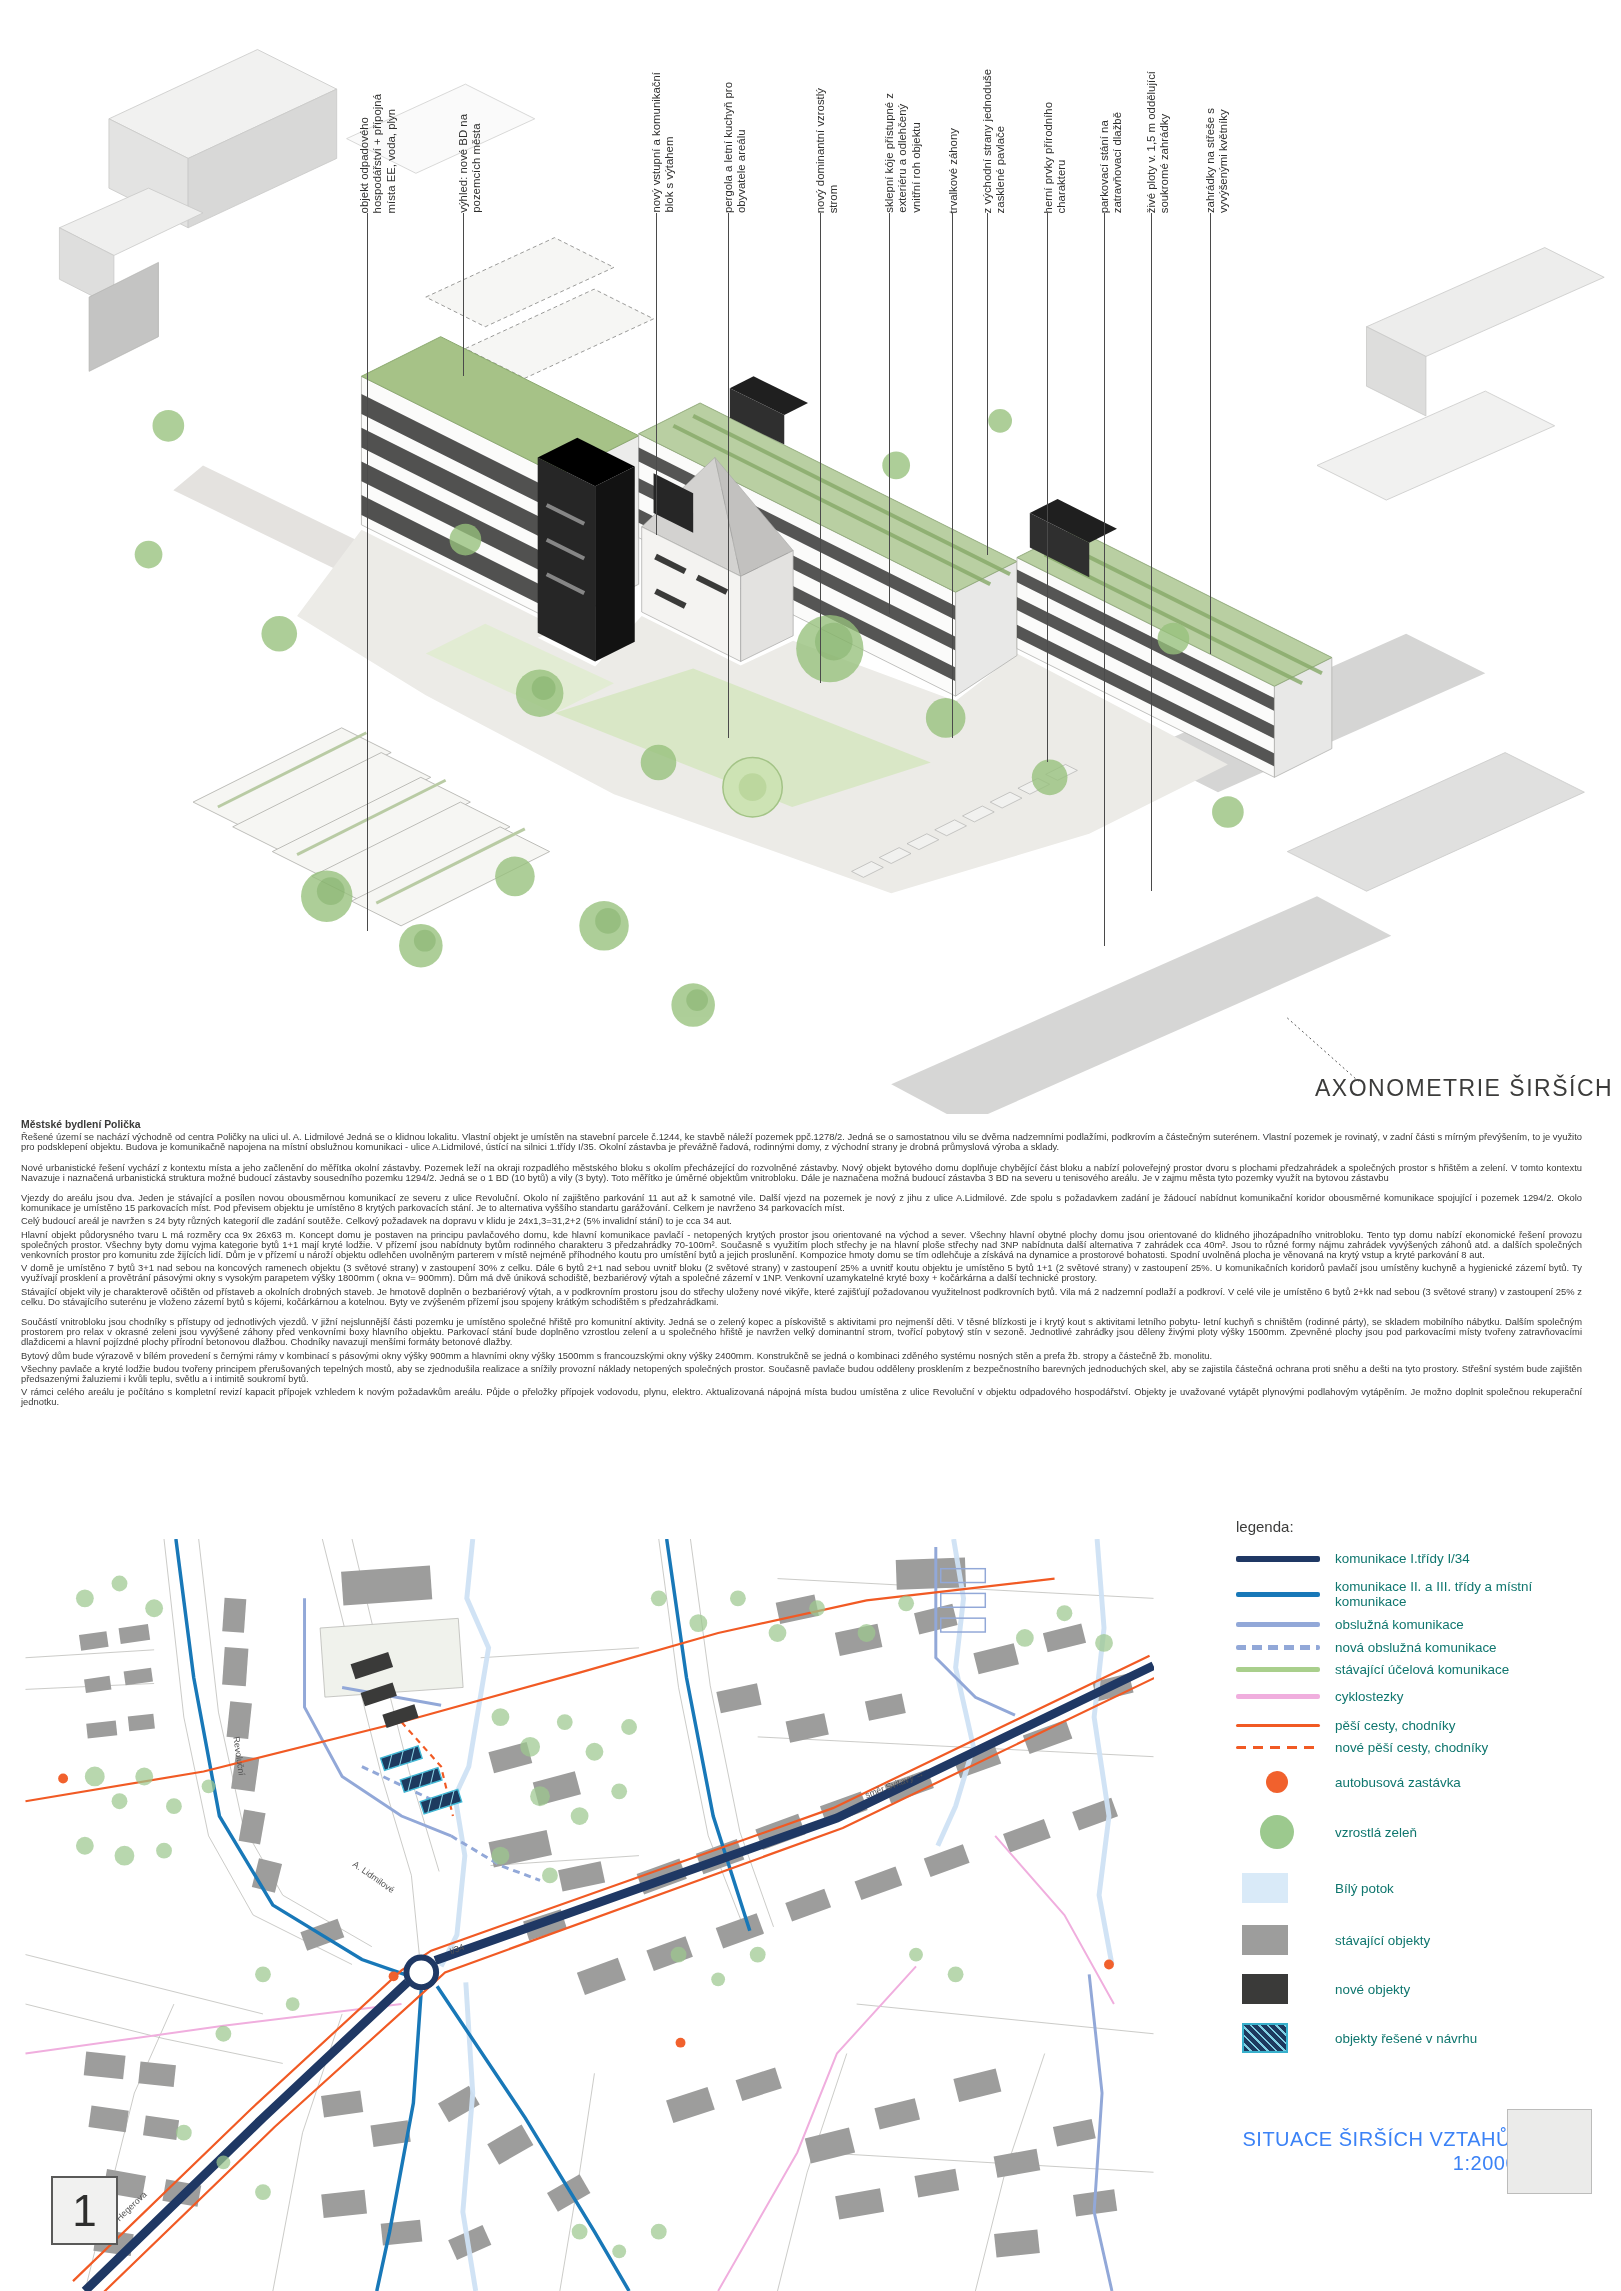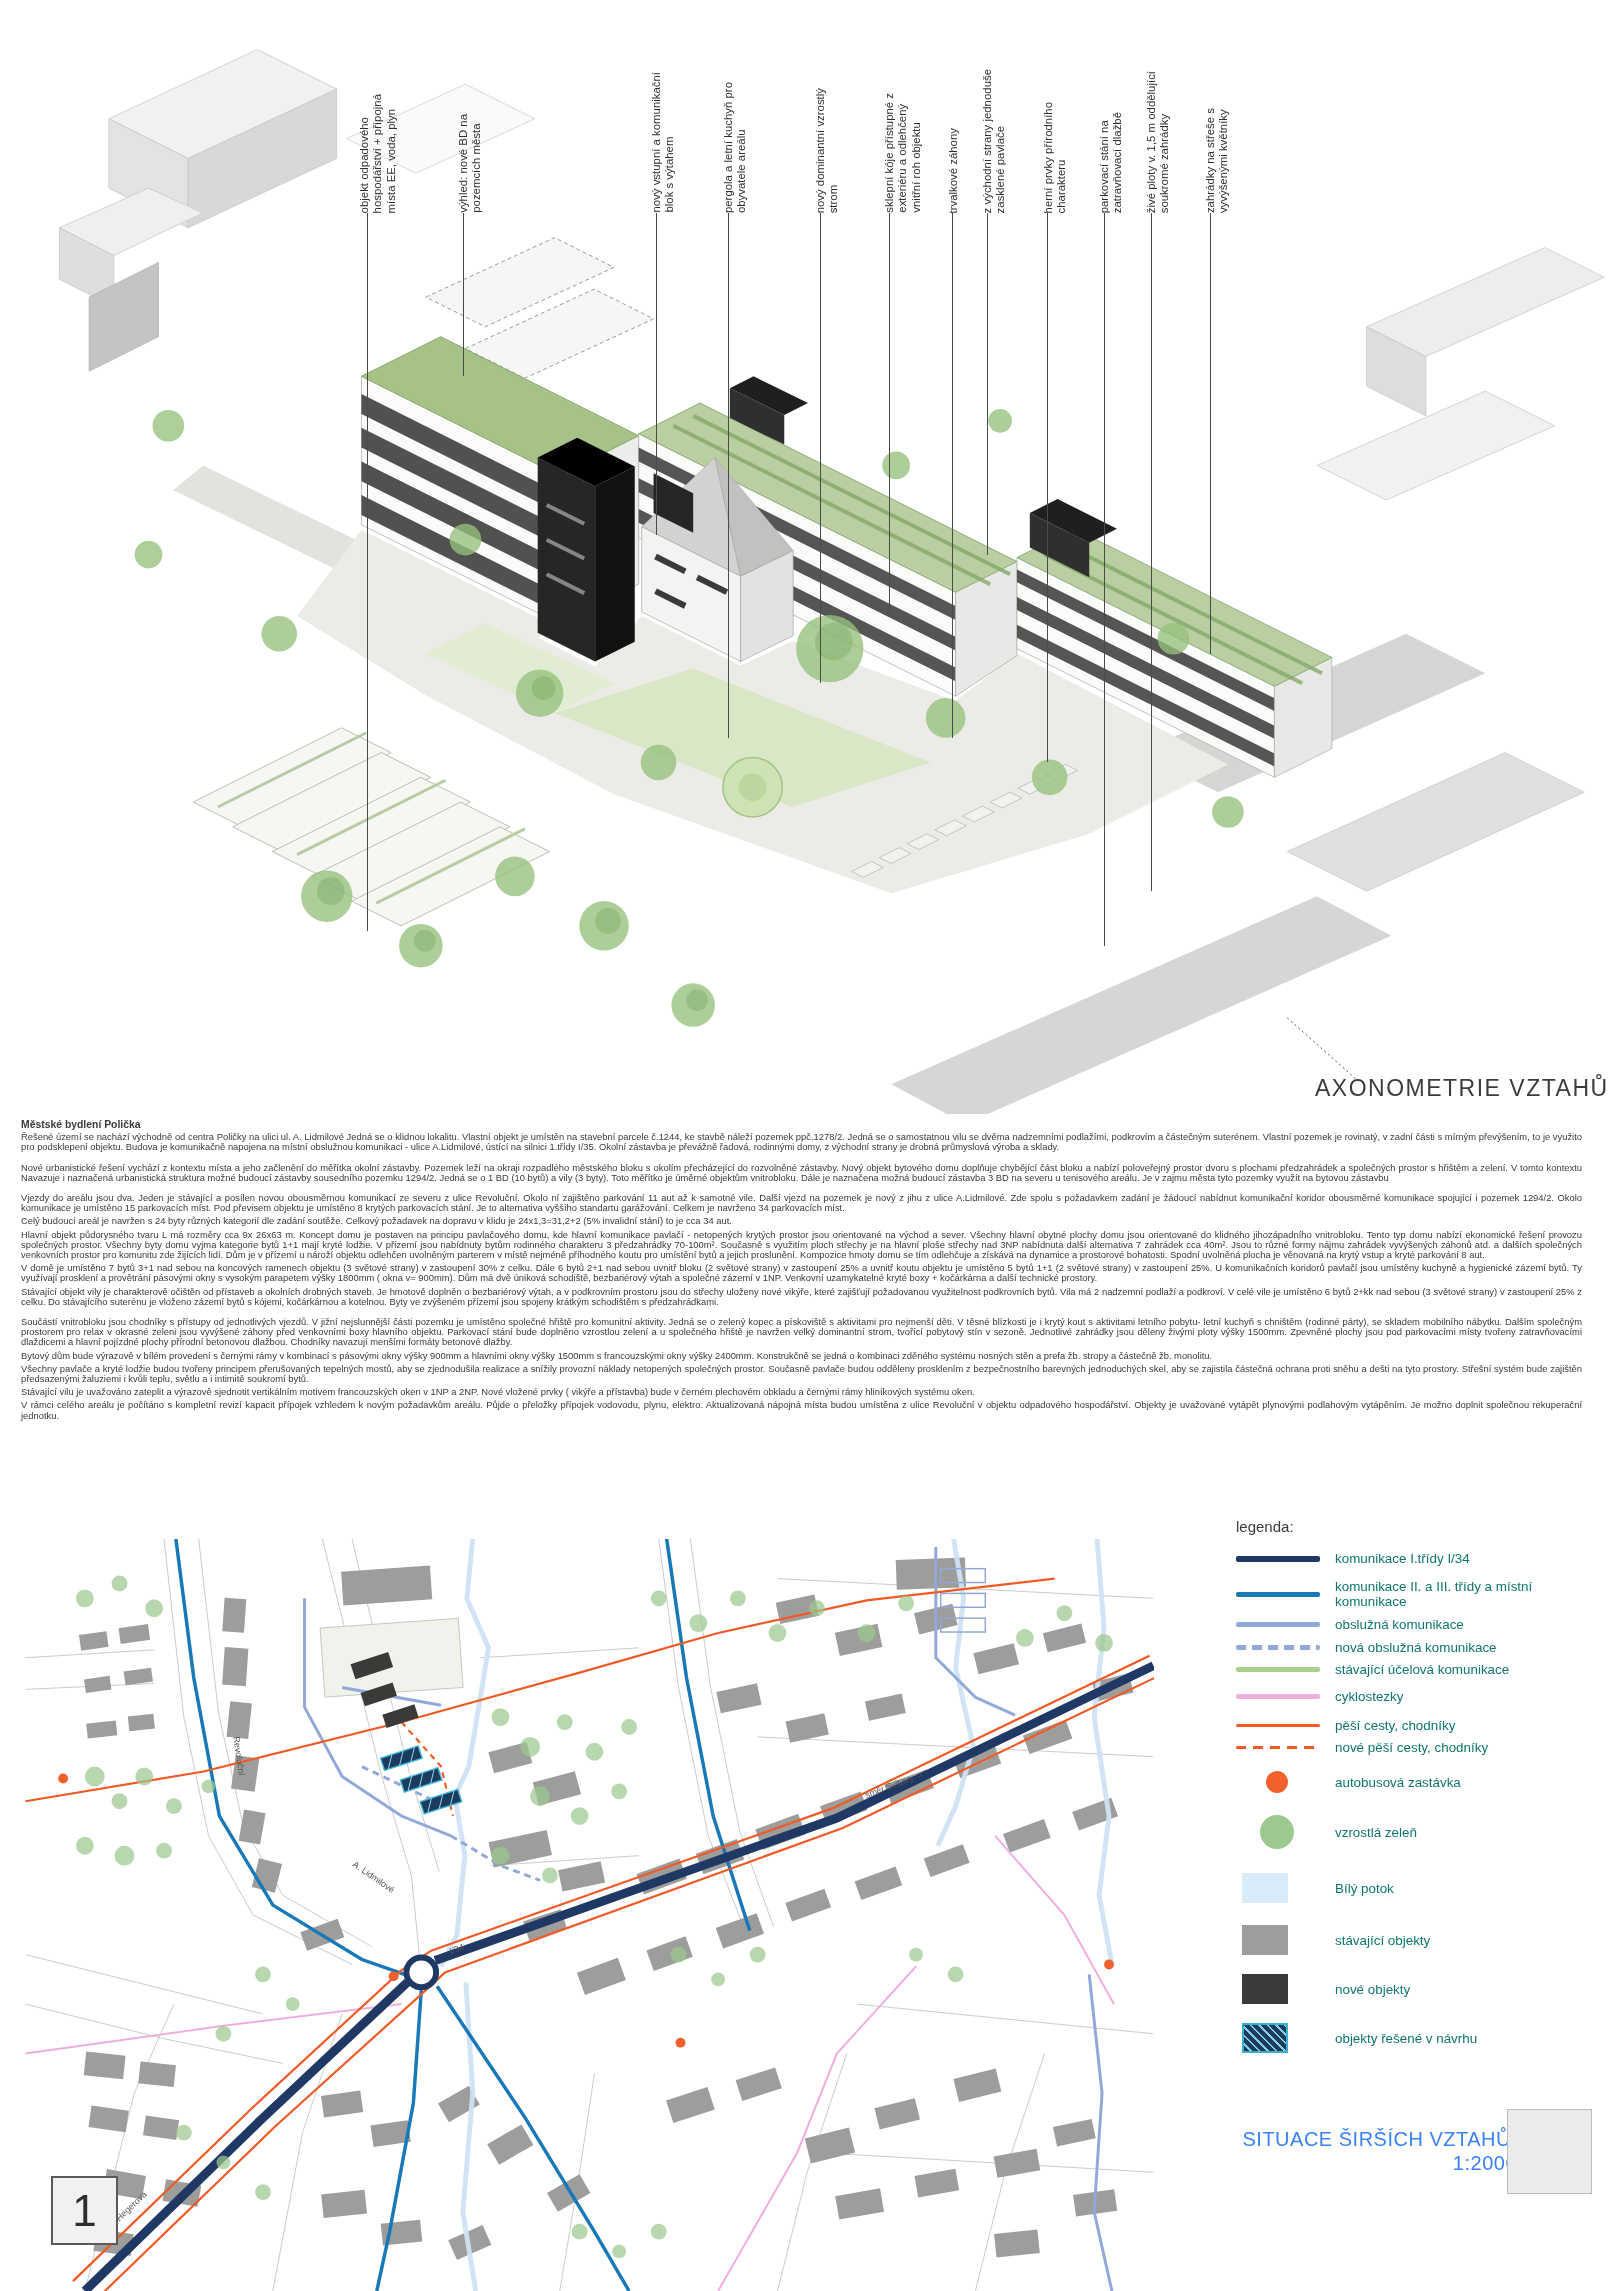--- a/index.html
+++ b/index.html
@@ -277,35 +277,34 @@
   <div class="leader" style="left:728px;top:213px;height:525px"></div>
   <div class="leader" style="left:820px;top:213px;height:470px"></div>
   <div class="leader" style="left:889px;top:213px;height:401px"></div>
   <div class="leader" style="left:952px;top:213px;height:525px"></div>
   <div class="leader" style="left:987px;top:213px;height:342px"></div>
   <div class="leader" style="left:1047px;top:213px;height:549px"></div>
   <div class="leader" style="left:1104px;top:213px;height:733px"></div>
   <div class="leader" style="left:1151px;top:213px;height:678px"></div>
   <div class="leader" style="left:1210px;top:213px;height:441px"></div>
 
-  <div class="axo-title">AXONOMETRIE VZTAHŮ</div>
+  <div class="axo-title">AXONOMETRIE ŠIRŠÍCH</div>
 
   <div class="textblock">
     <h3>Městské bydlení Polička</h3>
     <p class="gap">Řešené  území se nachází východně od centra Poličky na ulici ul. A. Lidmilové Jedná se o klidnou lokalitu. Vlastní objekt je umístěn na stavební parcele č.1244, ke stavbě náleží pozemek ppč.1278/2. Jedná se o samostatnou vilu se dvěma nadzemními podlažími, podkrovím a částečným suterénem. Vlastní pozemek je rovinatý, v zadní části s mírným převýšením, to je využito pro podsklepení objektu. Budova je komunikačně napojena na místní obslužnou komunikaci - ulice A.Lidmilové, ústící na silnici 1.třídy I/35. Okolní zástavba je převážně řadová, rodinnými domy, z východní strany je drobná průmyslová výroba a sklady.</p>
     <p class="gap">Nové urbanistické řešení vychází z kontextu místa a jeho začlenění do měřítka okolní zástavby. Pozemek leží na okraji rozpadlého městského bloku s okolím přecházející do rozvolněné zástavby. Nový objekt bytového domu doplňuje chybějící část bloku a nabízí poloveřejný prostor dvoru s plochami předzahrádek a společných prostor s hřištěm a zelení. V tomto kontextu Navazuje i naznačená urbanistická struktura možné budoucí zástavby sousedního pozemku 1294/2. Jedná se o 1 BD (10 bytů) a vily (3 byty). Toto měřítko je úměrné objektům vnitrobloku. Dále je naznačena možná budoucí zástavba 3 BD na severu u tenisového areálu. Je v zajmu města tyto pozemky využít na bytovou zástavbu</p>
     <p>Vjezdy do areálu jsou dva. Jeden je stávající a posílen novou obousměrnou komunikací ze severu z ulice Revoluční. Okolo ní zajištěno parkování 11 aut až k samotné vile. Další vjezd na pozemek je nový z jihu z ulice A.Lidmilové. Zde spolu s požadavkem zadání je žádoucí nabídnut komunikační koridor obousměrné komunikace spojující i pozemek 1294/2. Okolo komunikace je umístěno 15 parkovacích míst. Pod převisem objektu je umístěno 8 krytých parkovacích stání. Je to alternativa vyššího standartu garážování. Celkem je navrženo 34 parkovacích míst.</p>
     <p>Celý budoucí areál je navržen s 24 byty různých kategorií dle zadání soutěže. Celkový požadavek na dopravu v klidu je 24x1,3=31,2+2 (5% invalidní stání) to je cca 34 aut.</p>
     <p>Hlavní objekt půdorysného tvaru L má rozměry cca 9x 26x63 m. Koncept domu je postaven na principu pavlačového domu, kde hlavní komunikace pavlačí - netopených krytých prostor jsou orientované na východ a sever. Všechny hlavní obytné plochy domu jsou orientované do klidného jihozápadního vnitrobloku. Tento typ domu nabízí ekonomické řešení provozu společných prostor. Všechny byty domu vyjma kategorie bytů 1+1 mají kryté lodžie. V přízemí jsou nabídnuty bytům rodinného charakteru 3 předzahrádky 70-100m². Současně s využitím ploch střechy je na hlavní ploše střechy nad 3NP nabídnuta další alternativa 7 zahrádek cca 40m². Jsou to různé formy nájmu zahrádek vyvýšených záhonů atd. a dalších společných venkovních prostor pro komunitu zde žijících lidí. Dům je v přízemí u nároží objektu odlehčen uvolněným parterem v místě nejméně příhodného koutu pro umístění bytů a jejich proslunění. Kompozice hmoty domu se tím odlehčuje a získává na dynamice a prostorové bohatosti. Spodní uvolněná plocha je věnovaná na krytý vstup a kryté parkování 8 aut.</p>
     <p>V domě je umístěno 7 bytů 3+1 nad sebou na koncových ramenech objektu (3 světové strany) v zastoupení 30% z celku. Dále 6 bytů 2+1 nad sebou uvnitř bloku (2 světové strany) v zastoupení 25% a uvnitř koutu objektu je umístěno 5 bytů 1+1 (2 světové strany) v zastoupení 25%. U komunikačních koridorů pavlačí jsou umístěny kuchyně a hygienické zázemí bytů. Ty využívají prosklení a provětrání pásovými okny s vysokým parapetem výšky 1800mm ( okna v= 900mm). Dům má dvě úniková schodiště, bezbariérový výtah a společné zázemí v 1NP. Venkovní uzamykatelné kryté boxy + kočárkárna a další technické prostory.</p>
     <p class="gap">Stávající objekt vily je charakterově očištěn od přístaveb a okolních drobných staveb. Je hmotově doplněn o bezbariérový výtah, a v podkrovním prostoru jsou do střechy uloženy nové vikýře, které zajišťují požadovanou využitelnost podkrovních bytů. Vila má 2 nadzemní podlaží a podkroví. V celé vile je umístěno 6 bytů 2+kk nad sebou (3 světové strany) v zastoupení 25% z celku. Do stávajícího suterénu je vloženo zázemí bytů s kójemi, kočárkárnou a kotelnou. Byty ve zvýšeném přízemí jsou spojeny krátkým schodištěm s předzahrádkami.</p>
     <p>Součástí vnitrobloku jsou chodníky s přístupy od jednotlivých vjezdů. V jižní nejslunnější části pozemku je umístěno společné hřiště pro komunitní aktivity. Jedná se o zelený kopec a pískoviště s aktivitami pro nejmenší děti. V těsné blízkosti je i krytý kout s aktivitami letního pobytu- letní kuchyň s chništěm (rodinné párty), se skladem mobilního nábytku. Dalším společným prostorem pro relax v okrasné zeleni jsou vyvýšené záhony před venkovními boxy hlavního objektu. Parkovací stání bude doplněno vzrostlou zelení a u společného hřiště je navržen velký dominantní strom, tvořící pobytový stín v sezoně. Jednotlivé zahrádky jsou děleny živými ploty výšky 1500mm. Zpevněné plochy jsou pod parkovacími místy tvořeny zatravňovacími dlaždicemi a hlavní pojízdné plochy přírodní betonovou dlažbou. Chodníky navazují menšími formáty betonové dlažby.</p>
     <p>Bytový dům bude výrazově v bílém provedení s černými rámy v kombinací s pásovými okny výšky 900mm a hlavními okny výšky 1500mm s francouzskými okny výšky 2400mm. Konstrukčně se jedná o kombinaci zděného systému nosných stěn a prefa žb. stropy a částečně žb. monolitu.</p>
     <p>Všechny pavlače a kryté lodžie budou tvořeny principem přerušovaných tepelných mostů, aby se zjednodušila realizace a snížily provozní náklady netopených společných prostor. Současně pavlače budou odděleny prosklením z bezpečnostního barevných jednoduchých skel, aby se zajistila částečná ochrana proti sněhu a dešti na tyto prostory. Střešní systém bude zajištěn předsazenými žaluziemi i kvůli teplu, světlu a i intimitě soukromí bytů.</p>
-    <p>Stávající vilu je uvažováno zateplit a výrazově sjednotit vertikálním motivem francouzských oken v 1NP a 2NP. Nové vložené prvky ( vikýře a přístavba) bude v černém plechovém obkladu a černými rámy hliníkových systému oken.</p>
     <p>V rámci celého areálu je počítáno s kompletní revizí kapacit přípojek vzhledem k novým požadavkům areálu. Půjde o přeložky přípojek vodovodu, plynu, elektro. Aktualizovaná nápojná místa budou umístěna z ulice Revoluční v objektu odpadového hospodářství. Objekty je uvažované vytápět plynovými podlahovým vytápěním. Je možno doplnit společnou rekuperační jednotku.</p>
   </div>
 
   <svg class="map-svg" width="1129" height="752" viewBox="0 0 1140 760">
     <rect x="0" y="0" width="1140" height="760" fill="#ffffff"></rect>
 
     <g stroke="#b4b4b0" stroke-width="0.7" fill="none">
       <polyline points="140,0 160,180 185,300 230,380 330,430"></polyline>
       <polyline points="175,0 195,175 220,290 260,360 350,412"></polyline>
       <polyline points="0,120 130,112"></polyline>

